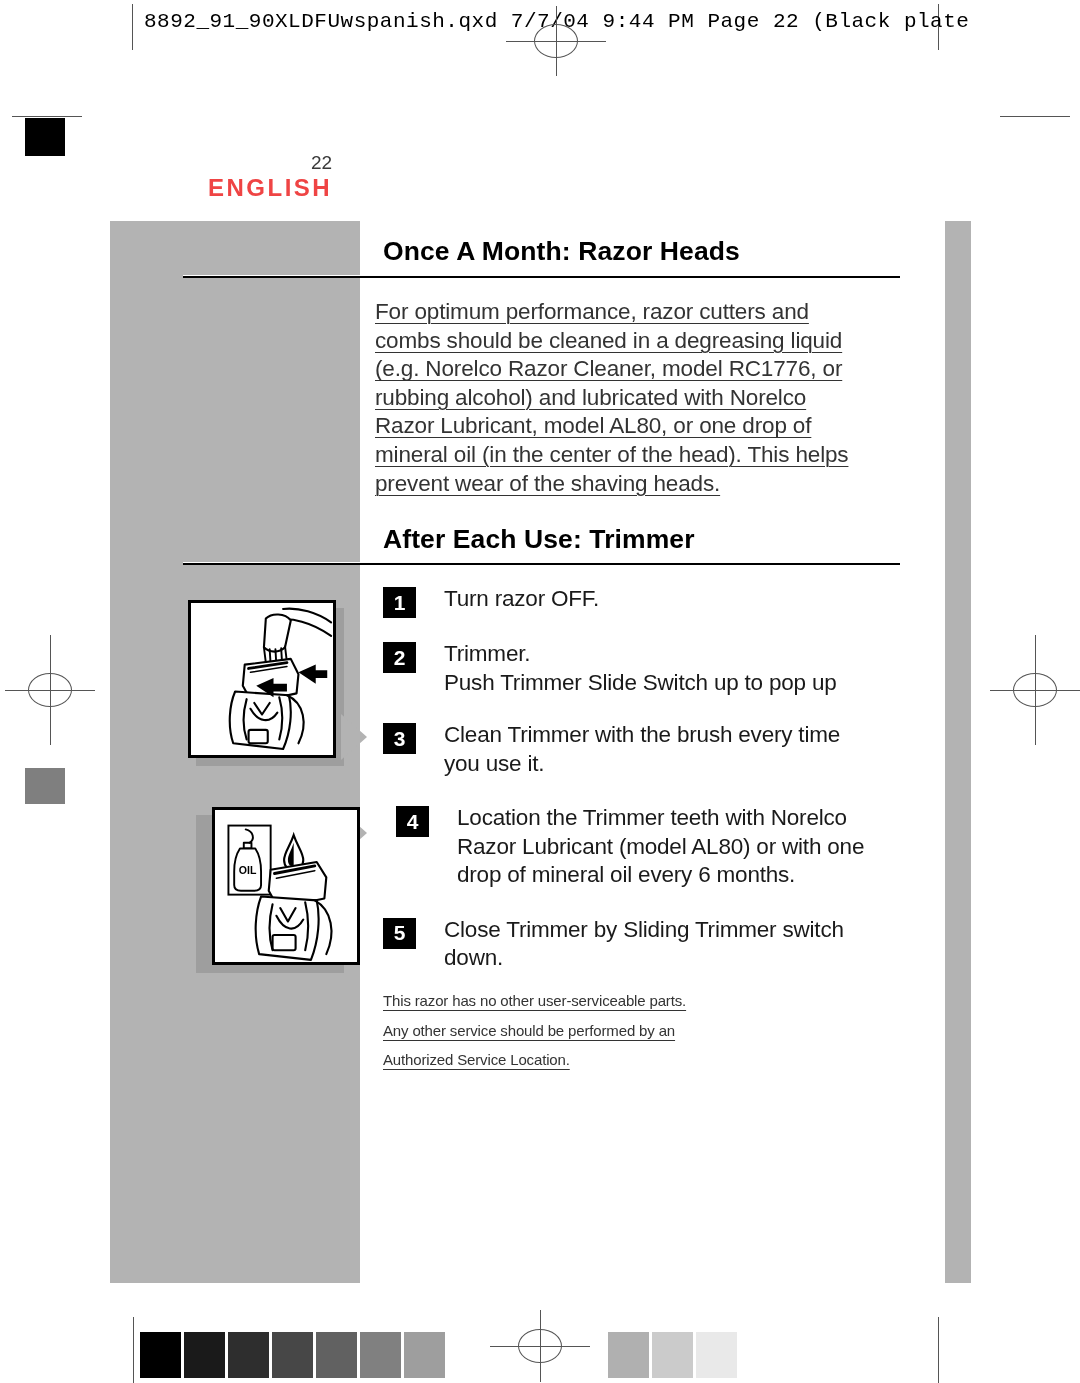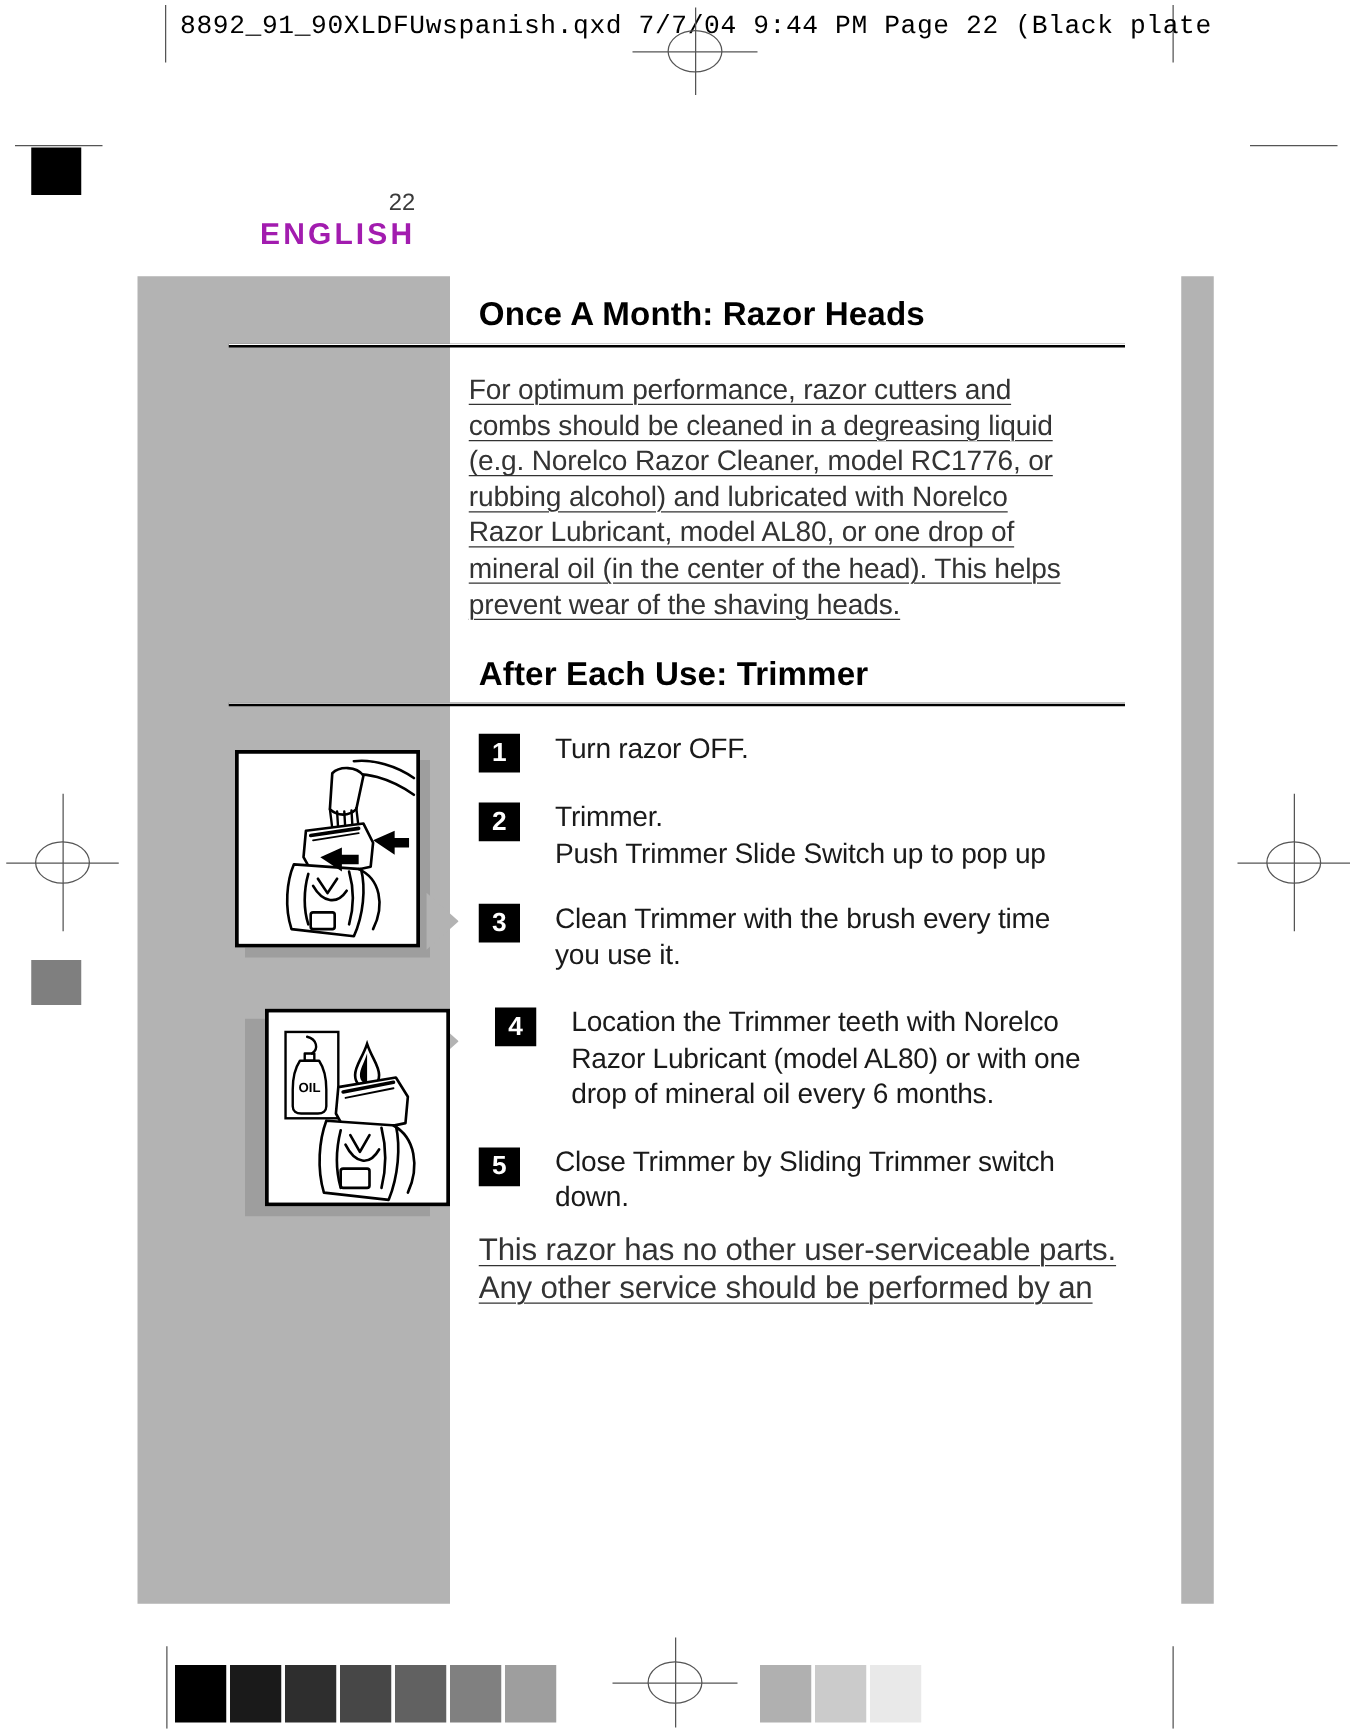--- a/index.html
+++ b/index.html
@@ -104,21 +104,21 @@
     flex-direction: column;
   }
   .page-number {
     font-size: 19px; color: #3a3a3a;
     font-weight: 400;
   }
   .page-lang {
     margin-left: 22px;
     font-size: 24px; font-weight: bold;
     letter-spacing: 2.5px;
-    color: #a21caf;
+    color: #ef4444;
   }
 
   
   .content {
     position: absolute;
     left: 383px; top: 230px;
     width: 520px;
   }
   h2.section-title {
     font-size: 26.5px;
@@ -176,21 +176,21 @@
     color: #1a1a1a;
     letter-spacing: -0.2px;
   }
   .step-text .ln { display: block; white-space: nowrap; }
 
   
   .closing {
     position: absolute;
     left: 383px; top: 986px;
     width: 540px;
-    font-size: 25px;
+    font-size: 15px;
     line-height: 29.5px;
     color: #333;
     letter-spacing: -0.15px;
   }
   .closing .ln {
     display: block;
     text-decoration: underline;
     text-decoration-thickness: 1px;
     text-underline-offset: 4px;
     white-space: nowrap;
@@ -336,20 +336,21 @@
       <div class="step-text">
         <span class="ln">Close Trimmer by Sliding Trimmer switch</span>
         <span class="ln">down.</span>
       </div>
     </div>
   </div>
 
   <div class="closing">
     <span class="ln">This razor has no other user-serviceable parts.</span>
     <span class="ln">Any other service should be performed by an</span>
+    <span class="ln">Authorized Service Location.</span>
   </div>
 
   <div class="illo-shadow" style="left:196px; top:608px; width:148px; height:158px;"></div>
   <div class="arrow-tab" style="left:341px; top:714px;"></div>
   <div class="illo" style="left:188px; top:600px;">
     <svg viewBox="0 0 148 158" xmlns="http://www.w3.org/2000/svg">
       <rect x="0" y="0" width="148" height="158" fill="#fff"></rect>
       <g fill="none" stroke="#000" stroke-width="2.2" stroke-linejoin="round" stroke-linecap="round">
 
         <path d="M96 6 C112 4 132 10 146 20"></path>

